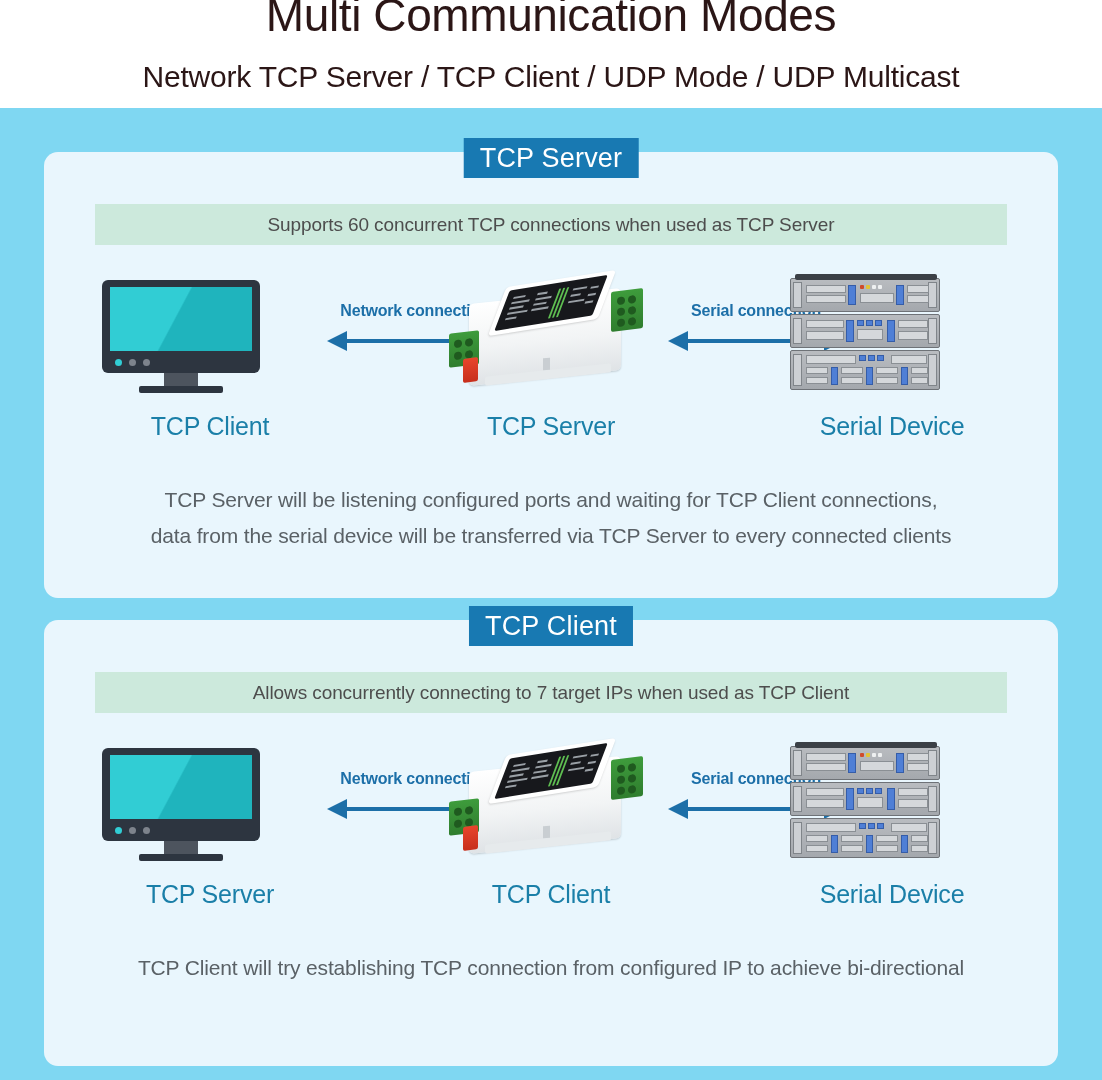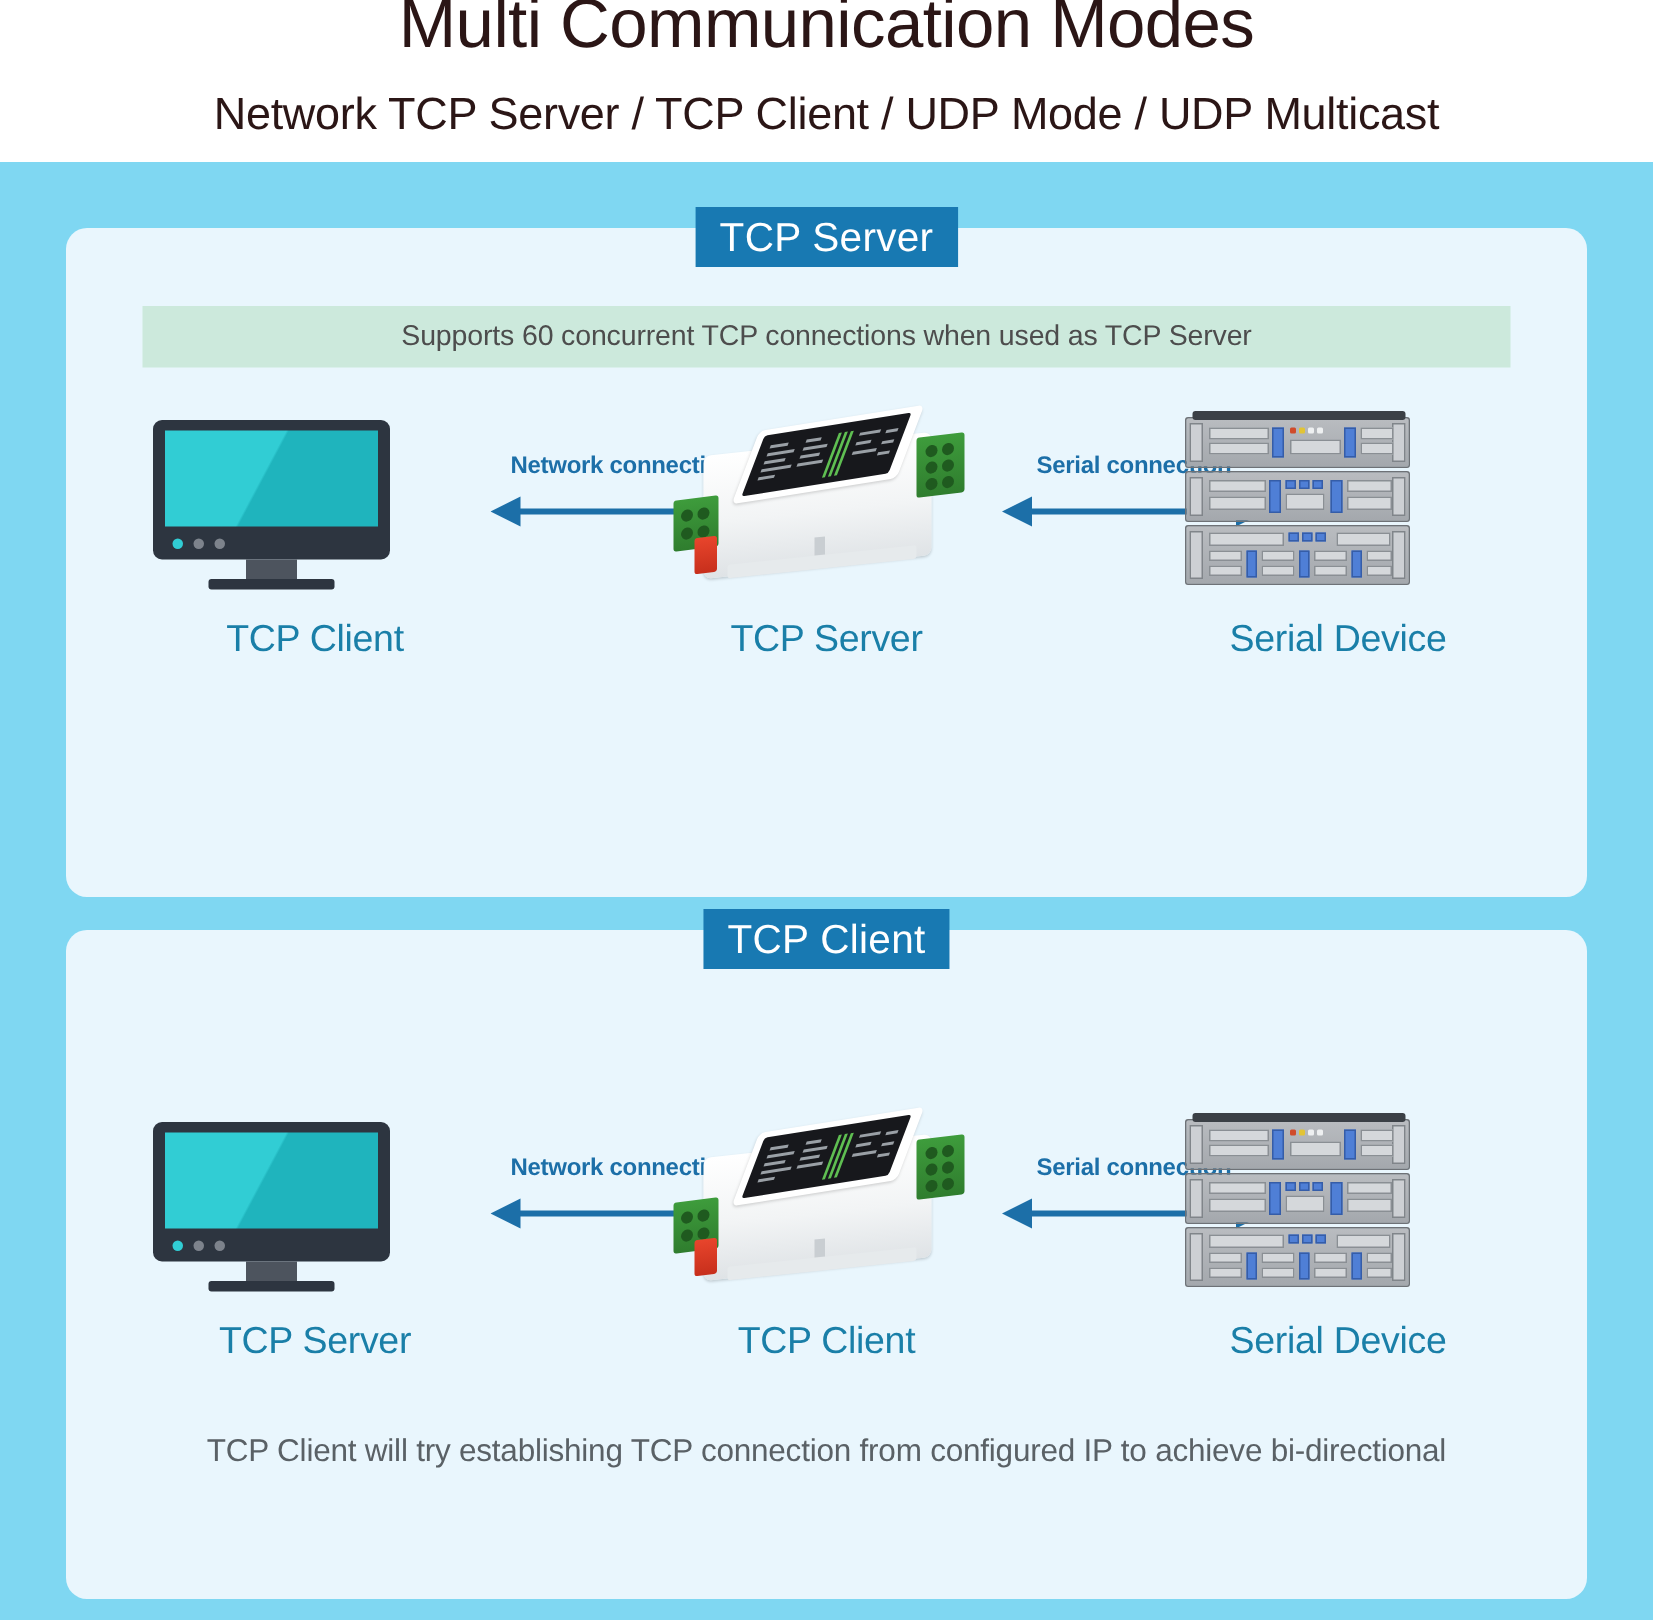--- a/index.html
+++ b/index.html
@@ -460,25 +460,28 @@
             </div>
           </div>
         </div>
 
         <div class="node-label label-left">TCP Client</div>
         <div class="node-label label-center">TCP Server</div>
         <div class="node-label label-right">Serial Device</div>
       </div>
 
       <div class="footer">
+        <span>TCP Server will be listening configured ports and waiting for TCP Client connections,</span>
+        <span>data from the serial device will be transferred via TCP Server to every connected clients</span>
       </div>
     </div>
 
     <div class="panel panel-2">
       <div class="badge">TCP Client</div>
+      <div class="banner">Allows concurrently connecting to 7 target IPs when used as TCP Client</div>
 
       <div class="diagram">
 
         <div class="node node-left">
           <div class="monitor">
             <div class="mon-body">
               <div class="mon-screen"></div>
               <div class="mon-dots">
                 <span class="mon-dot on"></span>
                 <span class="mon-dot"></span>

